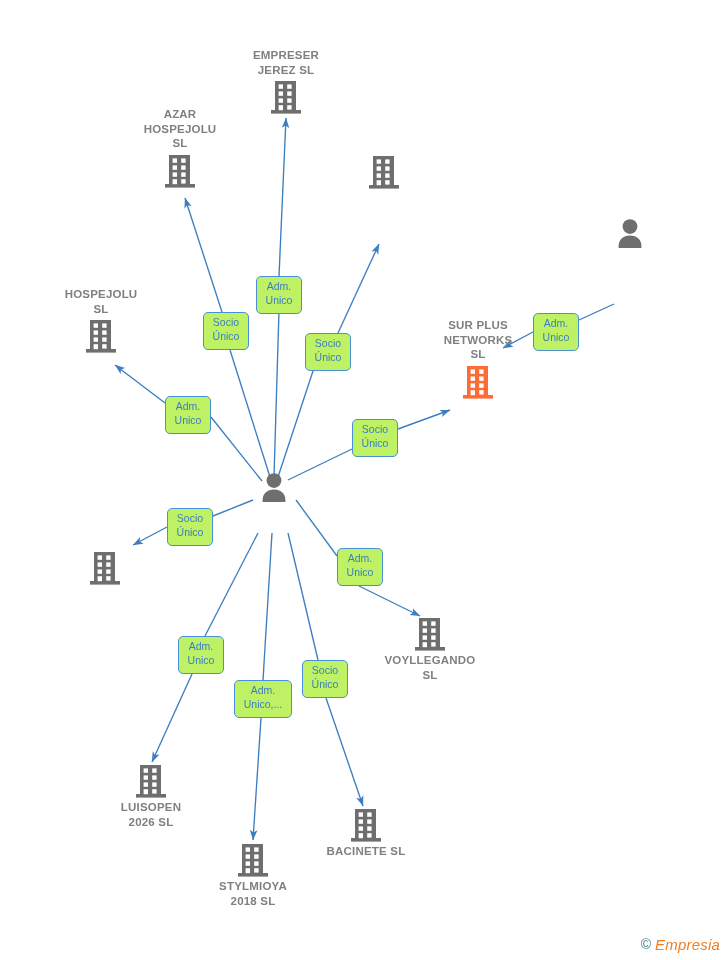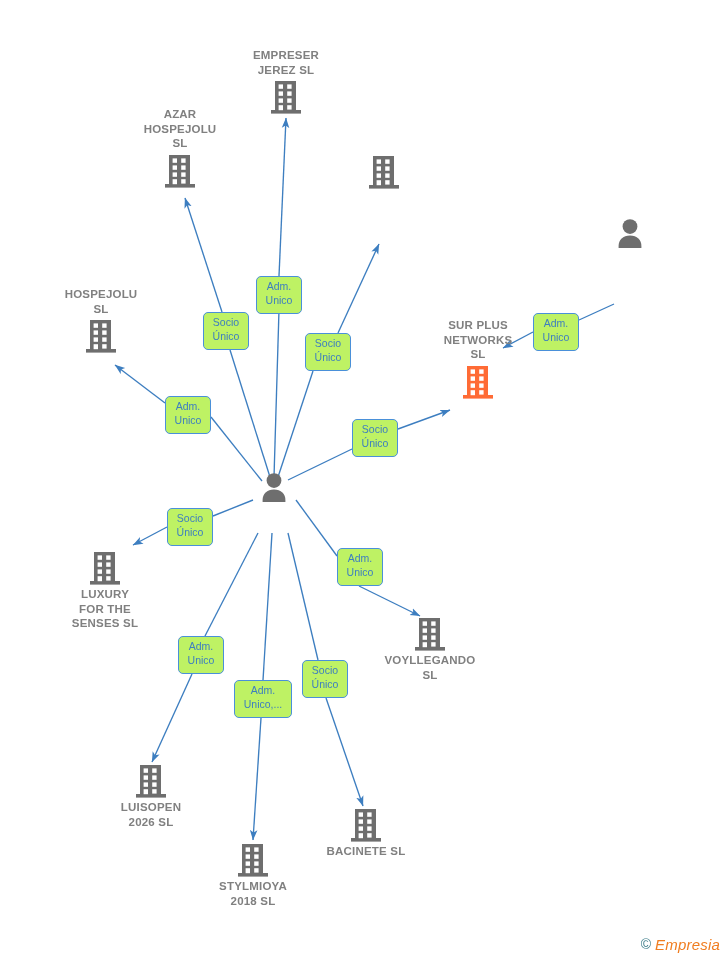--- a/index.html
+++ b/index.html
@@ -228,23 +228,20 @@
             <rect x="2" y="31" width="30" height="3.6" fill="#6e6e6e"></rect>
             <rect x="9.6" y="5.4" width="4.4" height="4.4" fill="#ffffff"></rect>
             <rect x="18.2" y="5.4" width="4.4" height="4.4" fill="#ffffff"></rect>
             <rect x="9.6" y="12.4" width="4.4" height="4.4" fill="#ffffff"></rect>
             <rect x="18.2" y="12.4" width="4.4" height="4.4" fill="#ffffff"></rect>
             <rect x="9.6" y="19.4" width="4.4" height="4.4" fill="#ffffff"></rect>
             <rect x="18.2" y="19.4" width="4.4" height="4.4" fill="#ffffff"></rect>
             <rect x="9.6" y="26.2" width="4.4" height="5" fill="#ffffff"></rect>
             <rect x="18.2" y="26.2" width="4.4" height="4.4" fill="#ffffff"></rect>
           </svg></span>
-        <div class="label">LUXURY
-FOR THE
-SENSES  SL</div>
       </div>
       <div class="node label-bottom" style="left: 430px; top: 616px;">
         <span class="icon-wrap"><svg width="34" height="36" viewBox="0 0 34 36" xmlns="http://www.w3.org/2000/svg">
             <rect x="6" y="2" width="21" height="29" fill="#6e6e6e"></rect>
             <rect x="2" y="31" width="30" height="3.6" fill="#6e6e6e"></rect>
             <rect x="9.6" y="5.4" width="4.4" height="4.4" fill="#ffffff"></rect>
             <rect x="18.2" y="5.4" width="4.4" height="4.4" fill="#ffffff"></rect>
             <rect x="9.6" y="12.4" width="4.4" height="4.4" fill="#ffffff"></rect>
             <rect x="18.2" y="12.4" width="4.4" height="4.4" fill="#ffffff"></rect>
             <rect x="9.6" y="19.4" width="4.4" height="4.4" fill="#ffffff"></rect>

